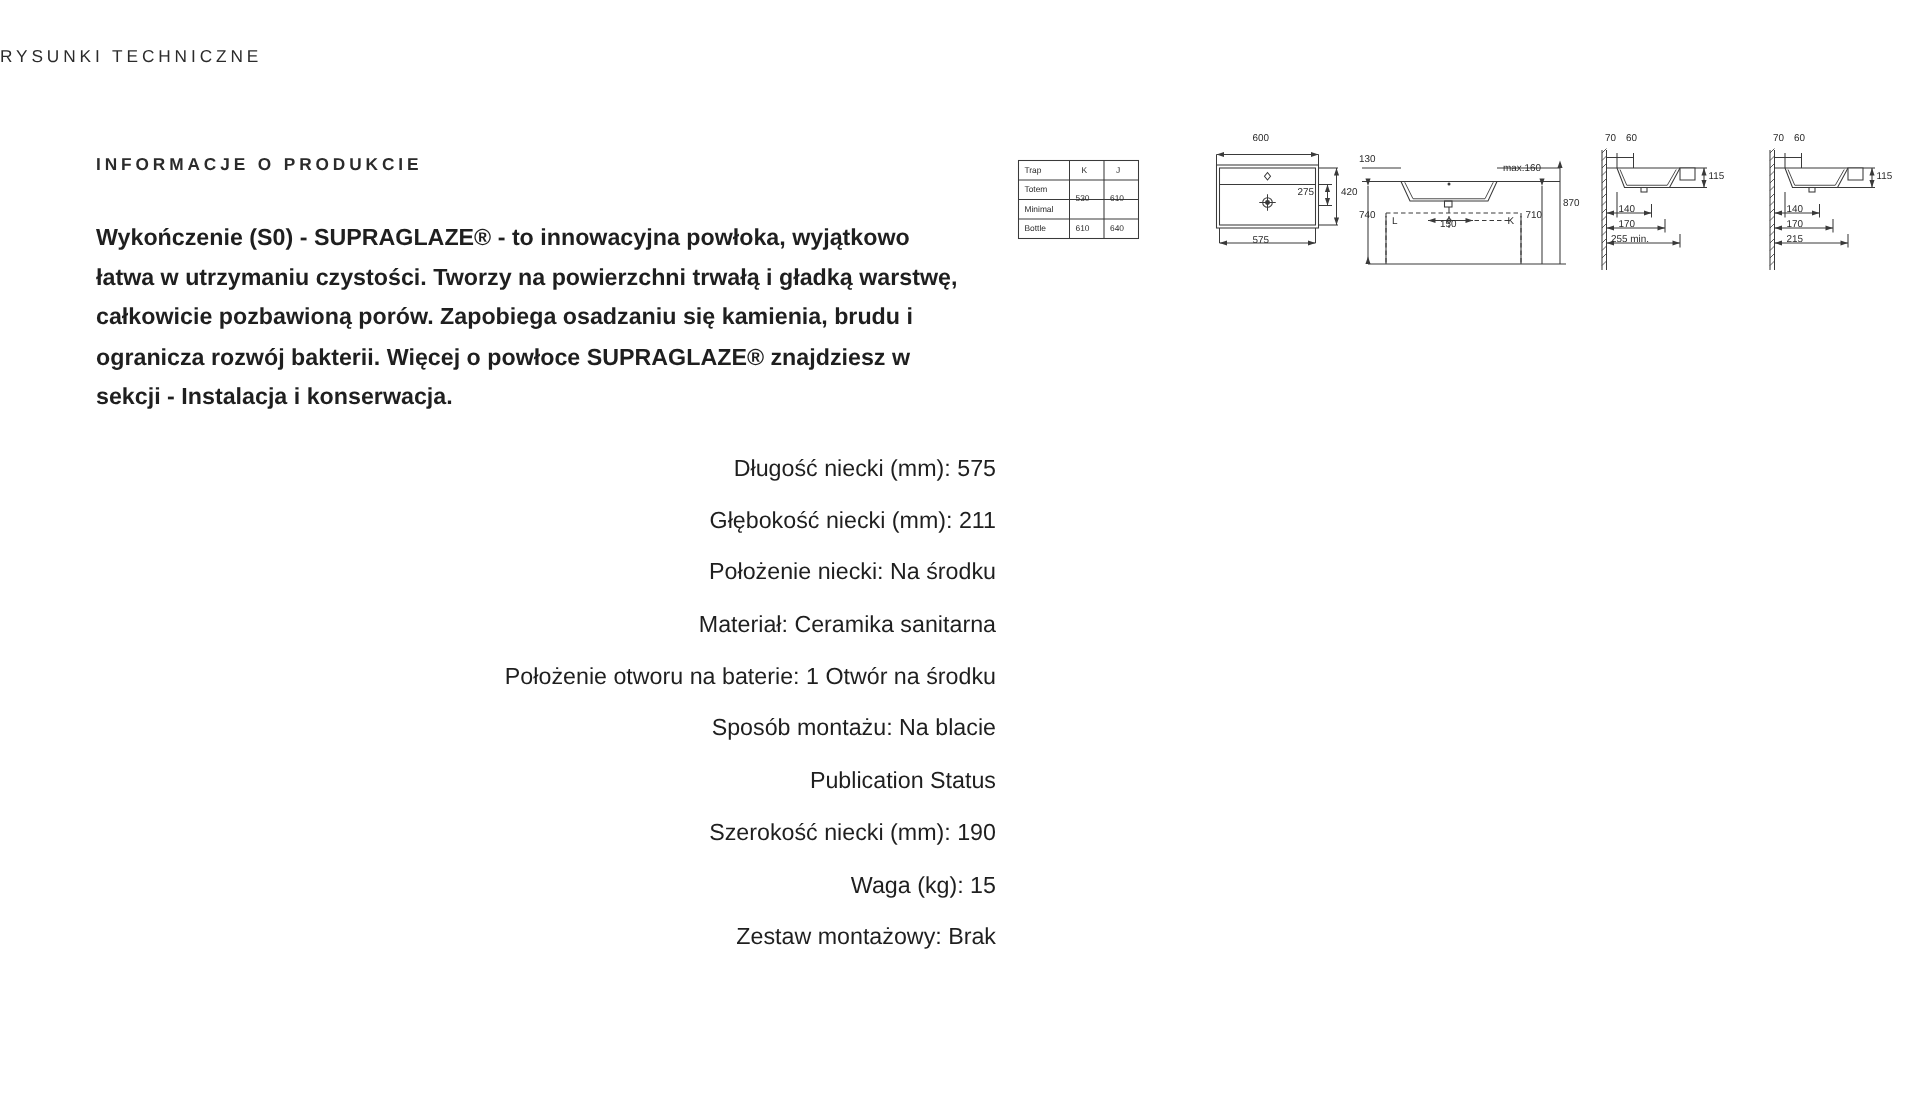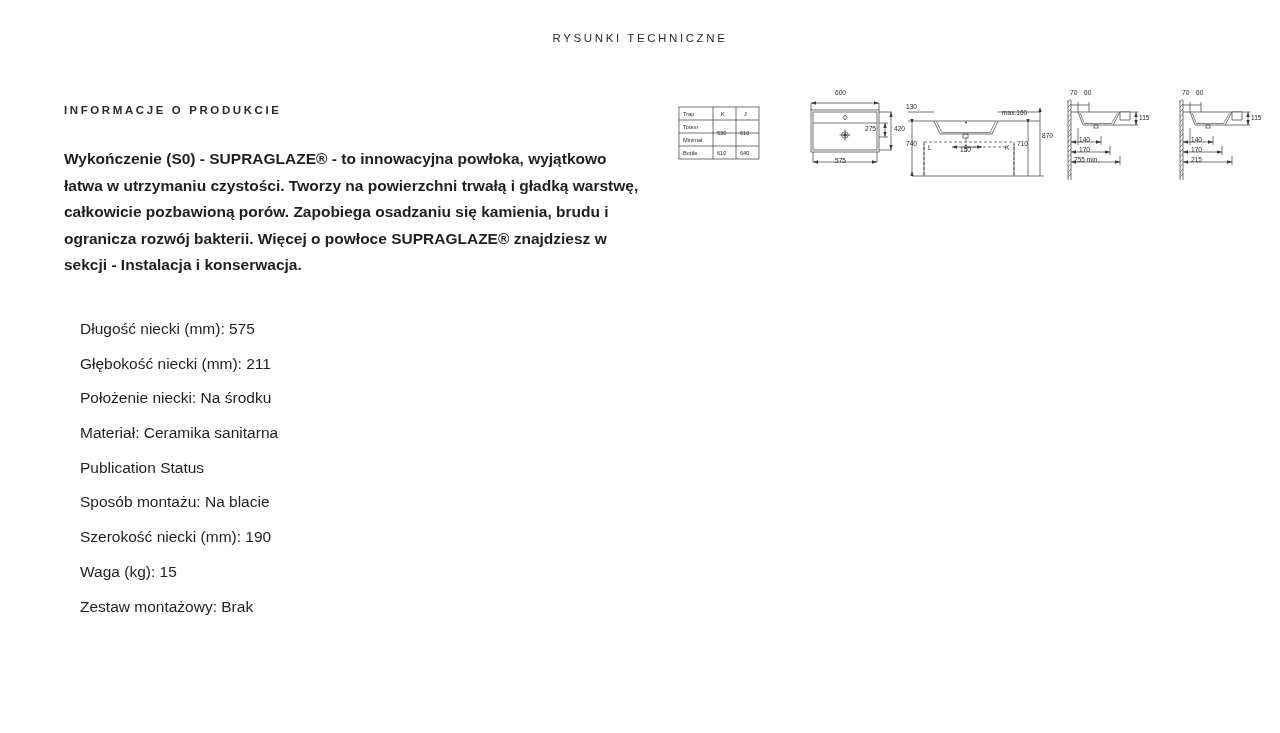--- a/index.html
+++ b/index.html
@@ -16,21 +16,20 @@
     color: #1a1a1a;
     overflow: hidden;
   }
 
   
   .page-heading {
     position: absolute;
     left: 0;
     top: 32px;
     width: 1280px;
-    text-align: center;
     font-size: 11.5px;
     letter-spacing: 2.6px;
     color: #2b2b2b;
     text-transform: uppercase;
     font-weight: 400;
   }
 
   
   .info-column {
     position: absolute;
@@ -54,22 +53,23 @@
     max-width: 580px;
     font-weight: 700;
   }
 
   .spec-list {
     position: absolute;
     left: 64px;
     top: 303px;
     width: 600px;
     list-style: none;
-    margin: 16px;
+    margin: 0;
     padding: 0;
+    text-align: right;
   }
   .spec-item {
     font-size: 15.5px;
     line-height: 19px;
     color: #1f1f1f;
     height: 34.7px;
     white-space: nowrap;
   }
 
   
@@ -106,22 +106,23 @@
 <div class="info-column">
   <h2 class="section-heading">INFORMACJE O PRODUKCIE</h2>
   <p class="description">Wykończenie (S0) - SUPRAGLAZE® - to innowacyjna powłoka, wyjątkowo łatwa w utrzymaniu czystości. Tworzy na powierzchni trwałą i gładką warstwę, całkowicie pozbawioną porów. Zapobiega osadzaniu się kamienia, brudu i ogranicza rozwój bakterii. Więcej o powłoce SUPRAGLAZE® znajdziesz  w sekcji - Instalacja i konserwacja.</p>
 </div>
 
 <ul class="spec-list">
   <li class="spec-item">Długość niecki (mm): 575</li>
   <li class="spec-item">Głębokość niecki (mm): 211</li>
   <li class="spec-item">Położenie niecki: Na środku</li>
   <li class="spec-item">Materiał: Ceramika sanitarna</li>
+  <li class="spec-item">Położenie otworu na baterie: 1 Otwór na środku</li>
+  <li class="spec-item">Sposób montażu: Na blacie</li>
   <li class="spec-item">Publication Status</li>
-  <li class="spec-item">Sposób montażu: Na blacie</li>
   <li class="spec-item">Szerokość niecki (mm): 190</li>
   <li class="spec-item">Waga (kg): 15</li>
   <li class="spec-item">Zestaw montażowy: Brak</li>
 </ul>
 
 <div class="drawings">
 
   <div class="drawing" style="left:0px; top:20px;">
     <svg width="92" height="60" viewBox="0 0 92 60">
       <g stroke="#3a3a3a" stroke-width="0.7" fill="none">

